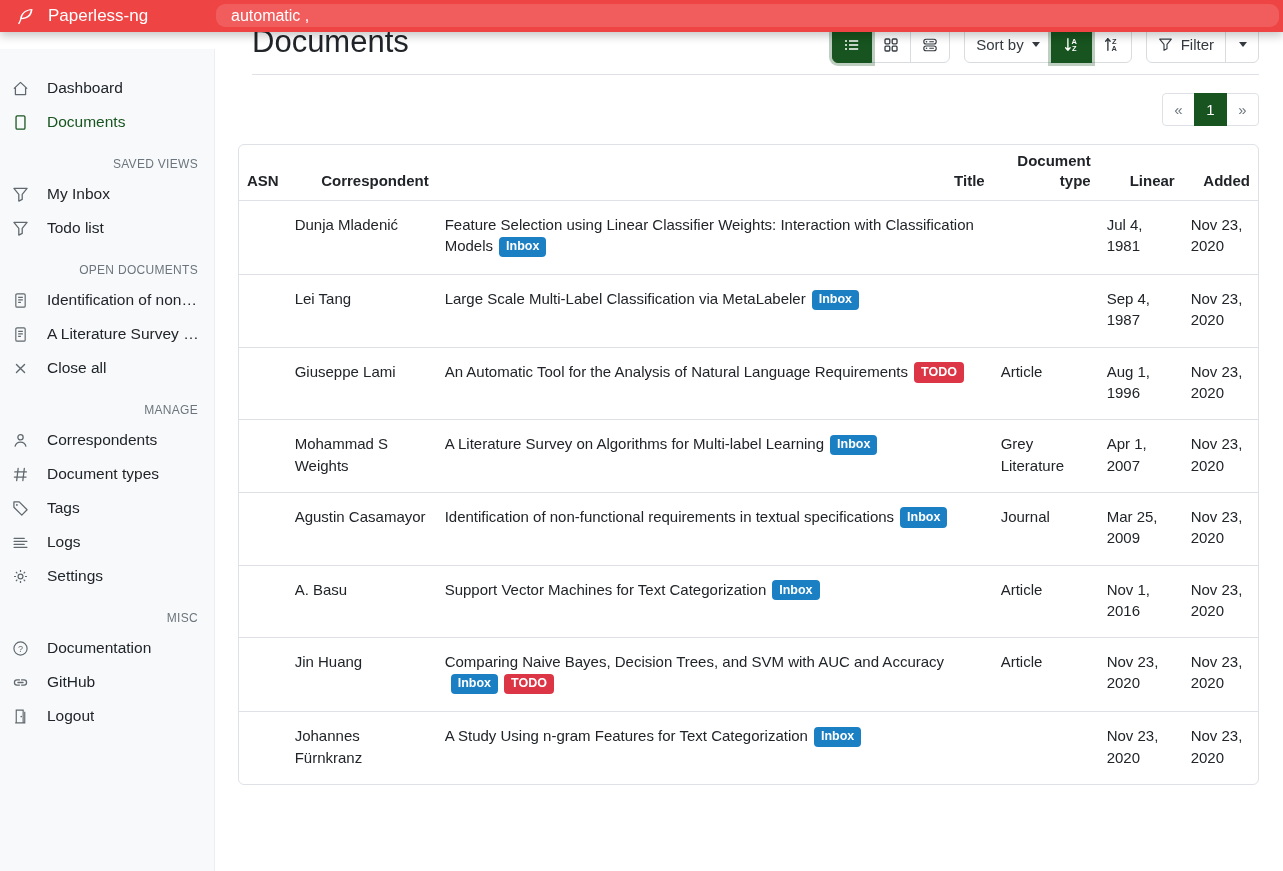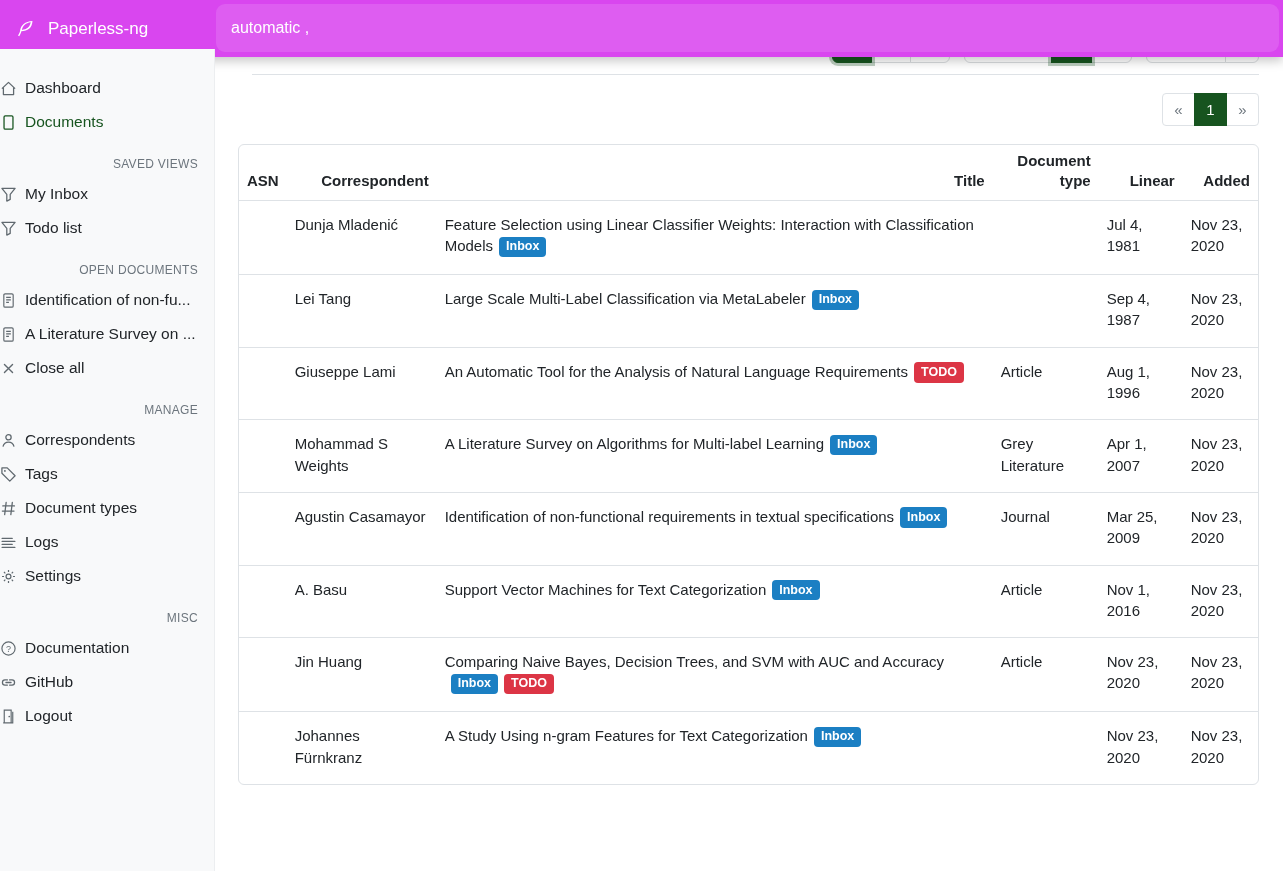--- a/index.html
+++ b/index.html
@@ -7,22 +7,22 @@
   html,body { margin:0; padding:0; }
   body {
     width:1283px; height:871px; overflow:hidden;
     background:#fff; color:#212529;
     font-family:"Liberation Sans","DejaVu Sans",sans-serif;
     font-size:15px;
   }
 
   
   .navbar {
-    position:fixed; top:0; left:0; right:0; height:57px;
-    background:#d946ef; display:flex; align-items:stretch; z-index:20;
+    position:fixed; top:0; left:0; right:0; height:32px;
+    background:#ef4444; display:flex; align-items:stretch; z-index:20;
     box-shadow:0 4px 10px rgba(0,0,0,.22);
   }
   .brand {
     width:215px; flex:0 0 215px; display:flex; align-items:center;
     gap:13px; padding-left:16px; color:#fff; font-size:17px;
     text-decoration:none; cursor:pointer;
   }
   .brand svg { display:block; }
   .search-input {
     flex:1; margin:4px 4px 5px 1px; border:none; outline:none;
@@ -31,22 +31,22 @@
     font-family:inherit;
   }
 
   
   .sidebar {
     position:fixed; top:49px; left:0; bottom:0; width:215px;
     background:#f8f9fa; z-index:25; padding-top:22px;
     border-right:1px solid #eceef0;
   }
   .nav-item {
-    display:flex; align-items:center; gap:8px;
-    padding:8px 0; color:#212529; font-size:15.5px;
+    display:flex; align-items:center; gap:18px;
+    padding:8px 12px; color:#212529; font-size:15.5px;
     text-decoration:none; cursor:pointer; white-space:nowrap; overflow:hidden;
   }
   .nav-ico { width:17px; height:17px; flex:0 0 17px; color:#60696f; display:flex; align-items:center; justify-content:center; }
   .nav-ico svg { width:17px; height:17px; display:block; }
   .nav-item.active, .nav-item.active .nav-ico { color:#17541f; }
   .nav-label { overflow:hidden; text-overflow:ellipsis; }
   .nav-section-title {
     margin:18px 16px 6px; font-size:12px; color:#6c757d; letter-spacing:.3px;text-align:right;
   }
 
@@ -194,34 +194,34 @@
         <span class="nav-ico">
           <svg viewBox="0 0 16 16" fill="none" stroke="currentColor" stroke-width="1.2">
             <circle cx="8" cy="5" r="2.5"></circle>
             <path d="M2.8 13.7c.7-2.7 2.7-4.1 5.2-4.1s4.5 1.4 5.2 4.1"></path>
           </svg>
         </span>
         <span class="nav-label">Correspondents</span>
       </a>
       <a class="nav-item">
         <span class="nav-ico">
+          <svg viewBox="0 0 16 16" stroke="currentColor" stroke-width="1.2" stroke-linecap="round">
+            <path d="M5.8 2.2 4.4 13.8M11.6 2.2l-1.4 11.6M2.6 5.6h11M2.2 10.4h11"></path>
+          </svg>
+        </span>
+        <span class="nav-label">Document types</span>
+      </a>
+      <a class="nav-item">
+        <span class="nav-ico">
           <svg viewBox="0 0 16 16" fill="none" stroke="currentColor" stroke-width="1.2" stroke-linejoin="round">
             <path d="M1.8 6.8V1.8h5l7.4 7.4-5 5z"></path>
             <circle cx="4.6" cy="4.6" r=".9" fill="currentColor" stroke="none"></circle>
           </svg>
         </span>
         <span class="nav-label">Tags</span>
-      </a>
-      <a class="nav-item">
-        <span class="nav-ico">
-          <svg viewBox="0 0 16 16" stroke="currentColor" stroke-width="1.2" stroke-linecap="round">
-            <path d="M5.8 2.2 4.4 13.8M11.6 2.2l-1.4 11.6M2.6 5.6h11M2.2 10.4h11"></path>
-          </svg>
-        </span>
-        <span class="nav-label">Document types</span>
       </a>
       <a class="nav-item">
         <span class="nav-ico">
           <svg viewBox="0 0 16 16" stroke="currentColor" stroke-width="1.2" stroke-linecap="round">
             <path d="M2 4.2h9.5M2 7h12M2 9.8h9.5M2 12.6h12"></path>
           </svg>
         </span>
         <span class="nav-label">Logs</span>
       </a>
       <a class="nav-item">

